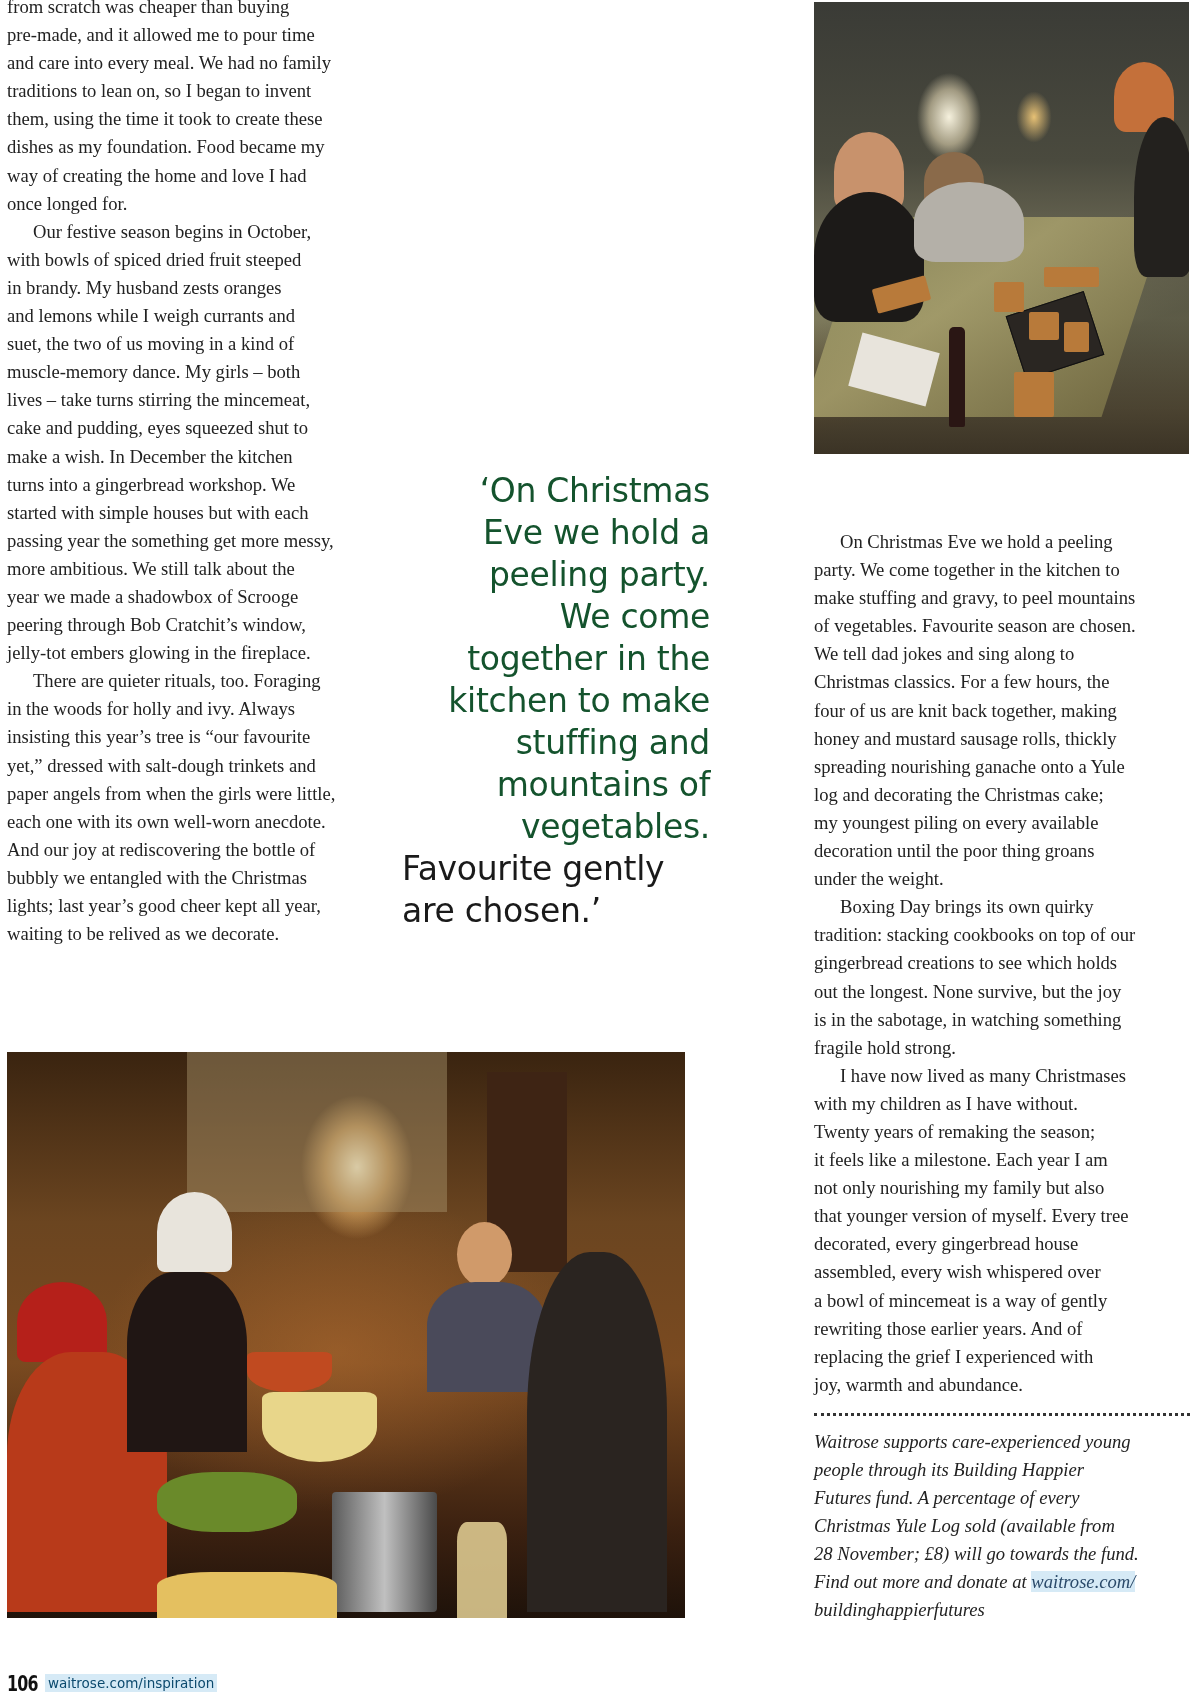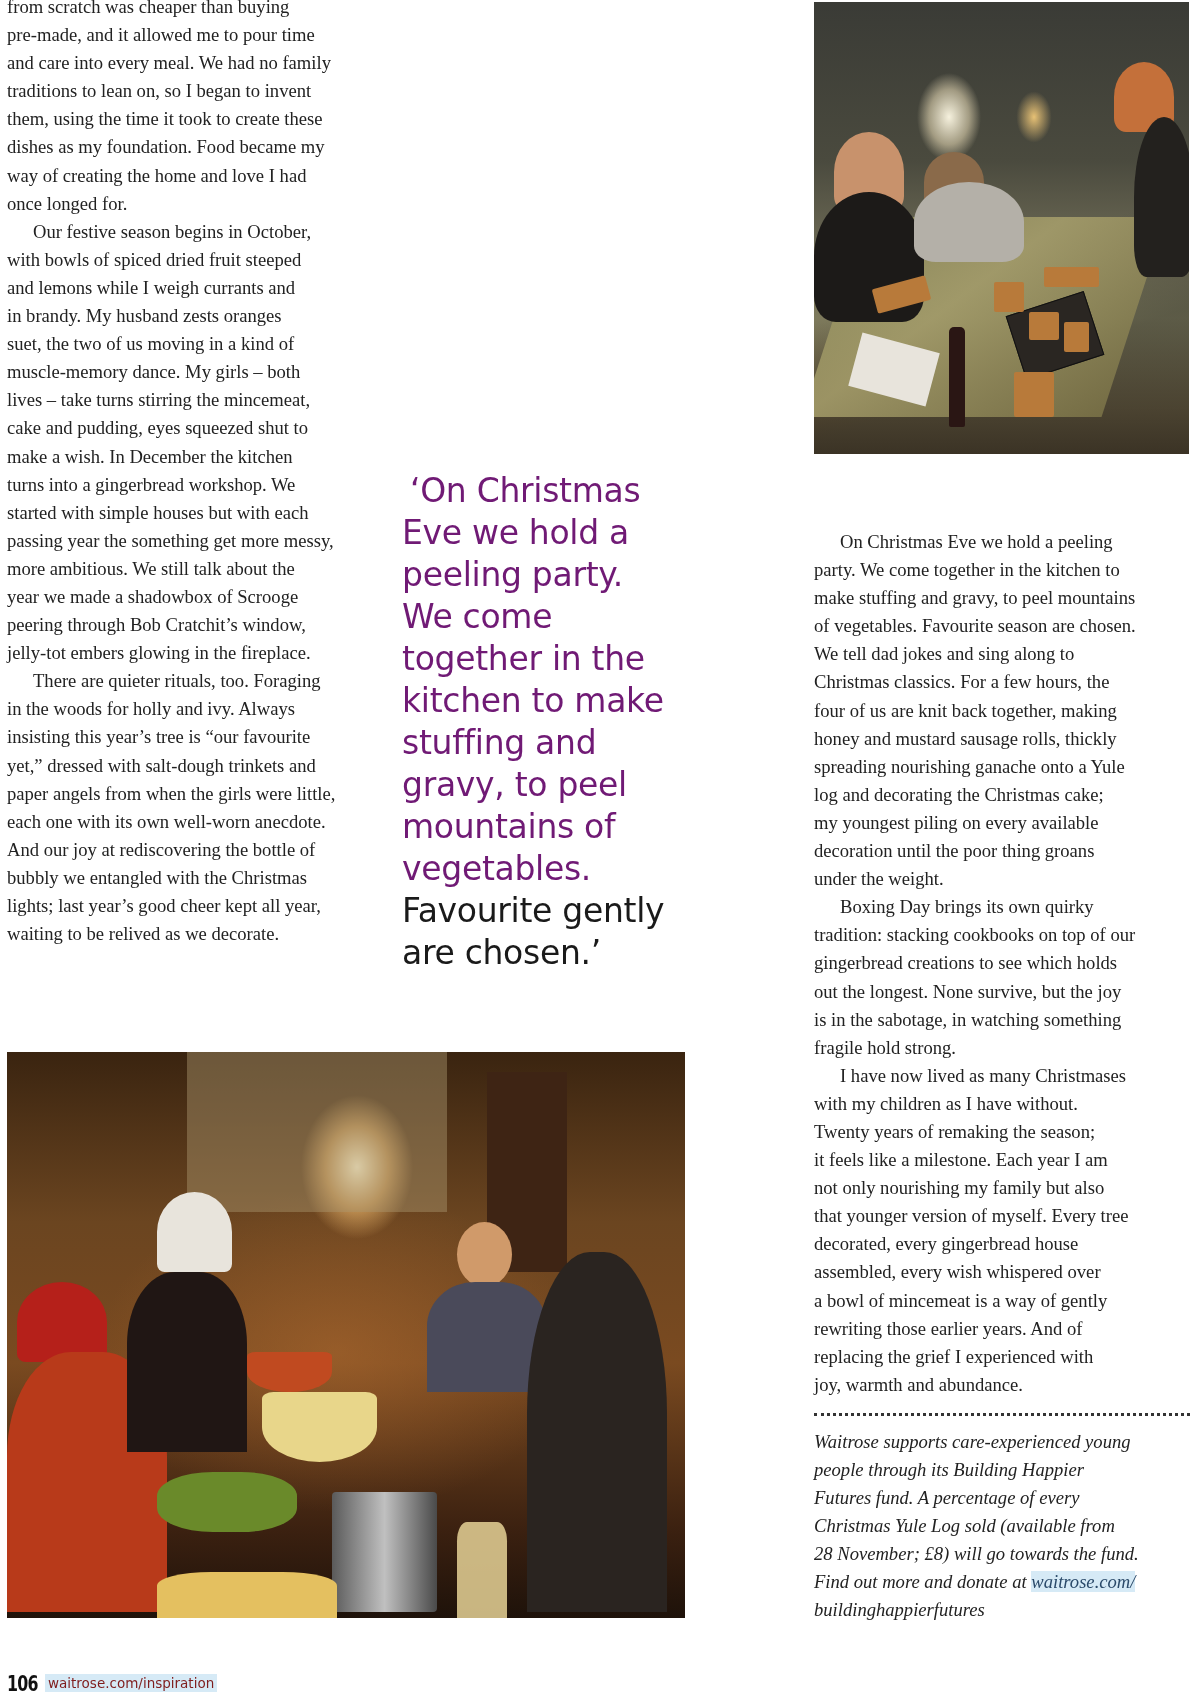--- a/index.html
+++ b/index.html
@@ -17,21 +17,21 @@
     .col p.first { text-indent: 0; }
     .col-left { left: 7px; top: -7px; width: 384px; }
     .col-right { left: 814px; top: 528px; width: 382px; }
     .line { display: block; white-space: nowrap; }
 
     .pullquote {
       position: absolute; left: 410px; top: 470px; width: 300px;
       font-family: "DejaVu Sans", "Liberation Sans", sans-serif;
       font-size: 33px; line-height: 42px; letter-spacing: -0.3px;
     }
-    .pullquote .green { color: #701a75; }
+    .pullquote .green { color: #14532d; text-align: right; }
     .pullquote .black { color: #1a1a1a; }
     .pullquote .line { white-space: nowrap; }
 
     .photo {
       position: absolute; overflow: hidden;
     }
     .photo-top {
       left: 814px; top: 2px; width: 375px; height: 452px;
       background:
         radial-gradient(ellipse 40px 55px at 135px 115px, rgba(255,250,230,0.95), rgba(255,240,200,0.5) 50%, transparent 80%),
@@ -78,42 +78,42 @@
       display: flex; align-items: center; gap: 6px;
     }
     .page-num {
       font-family: "DejaVu Sans", "Liberation Sans", sans-serif;
       font-weight: bold; font-size: 22px; letter-spacing: -1px;
       transform: scaleX(0.72); transform-origin: left center; width: 32px;
       color: #111;
     }
     .footer-url {
       font-family: "DejaVu Sans", "Liberation Sans", sans-serif;
-      font-size: 13.5px; color: #7f1d1d; background: #d6eaf6; padding: 1px 3px;
+      font-size: 13.5px; color: #0c4a6e; background: #d6eaf6; padding: 1px 3px;
     }
   </style>
 </head>
 <body>
 
 <div class="col col-left">
   <p class="first">
     <span class="line">from scratch was cheaper than buying</span>
     <span class="line">pre-made, and it allowed me to pour time</span>
     <span class="line">and care into every meal. We had no family</span>
     <span class="line">traditions to lean on, so I began to invent</span>
     <span class="line">them, using the time it took to create these</span>
     <span class="line">dishes as my foundation. Food became my</span>
     <span class="line">way of creating the home and love I had</span>
     <span class="line">once longed for.</span>
   </p>
   <p>
     <span class="line" style="padding-left:26px;text-indent:0">Our festive season begins in October,</span>
     <span class="line" style="text-indent:0">with bowls of spiced dried fruit steeped</span>
+    <span class="line" style="text-indent:0">in brandy. My husband zests oranges</span>
     <span class="line" style="text-indent:0">and lemons while I weigh currants and</span>
-    <span class="line" style="text-indent:0">in brandy. My husband zests oranges</span>
     <span class="line" style="text-indent:0">suet, the two of us moving in a kind of</span>
     <span class="line" style="text-indent:0">muscle-memory dance. My girls – both</span>
     <span class="line" style="text-indent:0">lives – take turns stirring the mincemeat,</span>
     <span class="line" style="text-indent:0">cake and pudding, eyes squeezed shut to</span>
     <span class="line" style="text-indent:0">make a wish. In December the kitchen</span>
     <span class="line" style="text-indent:0">turns into a gingerbread workshop. We</span>
     <span class="line" style="text-indent:0">started with simple houses but with each</span>
     <span class="line" style="text-indent:0">passing year the something get more messy,</span>
     <span class="line" style="text-indent:0">more ambitious. We still talk about the</span>
     <span class="line" style="text-indent:0">year we made a shadowbox of Scrooge</span>
@@ -135,21 +135,20 @@
 </div>
 
 <div class="pullquote">
   <span class="line green">‘On Christmas</span>
   <span class="line green" style="margin-left:-8px">Eve we hold a</span>
   <span class="line green" style="margin-left:-8px">peeling party.</span>
   <span class="line green" style="margin-left:-8px">We come</span>
   <span class="line green" style="margin-left:-8px">together in the</span>
   <span class="line green" style="margin-left:-8px">kitchen to make</span>
   <span class="line green" style="margin-left:-8px">stuffing and</span>
-  <span class="line green" style="margin-left:-8px">gravy, to peel</span>
   <span class="line green" style="margin-left:-8px">mountains of</span>
   <span class="line green" style="margin-left:-8px">vegetables.</span>
   <span class="line black" style="margin-left:-8px">Favourite gently</span>
   <span class="line black" style="margin-left:-8px">are chosen.’</span>
 </div>
 
 <div class="photo photo-top" role="img" aria-label="Family decorating gingerbread at a kitchen table under pendant lights">
   <div class="table-cloth"></div>
   <div class="person" style="left:20px;top:130px;width:70px;height:80px;background:#c8926c;"></div>
   <div class="person" style="left:0px;top:190px;width:110px;height:130px;background:#1c1a18;"></div>

